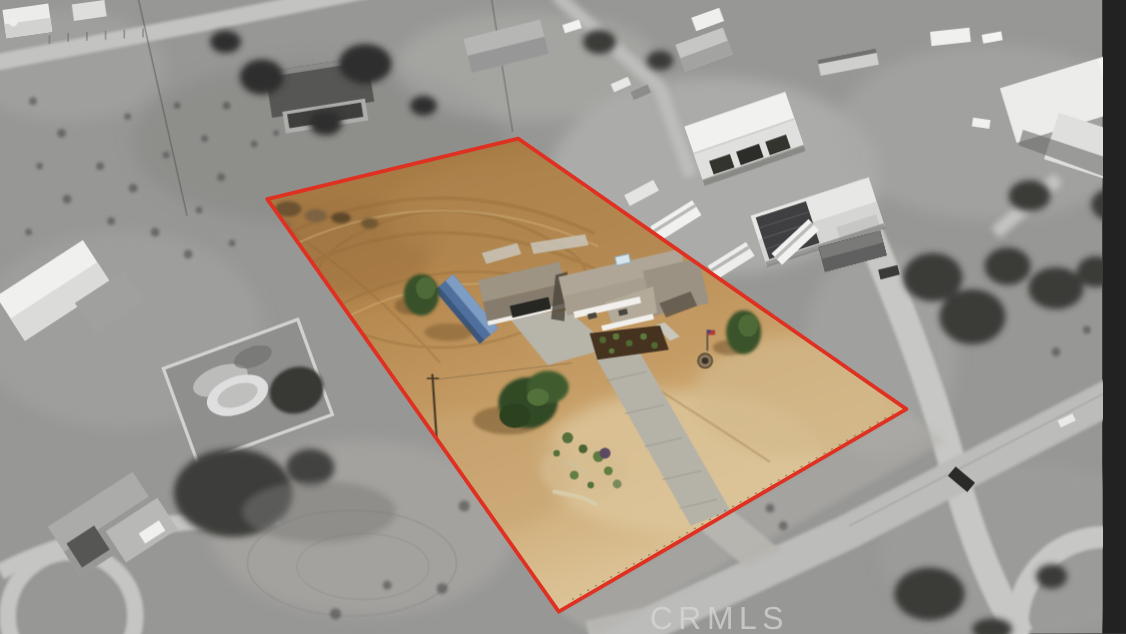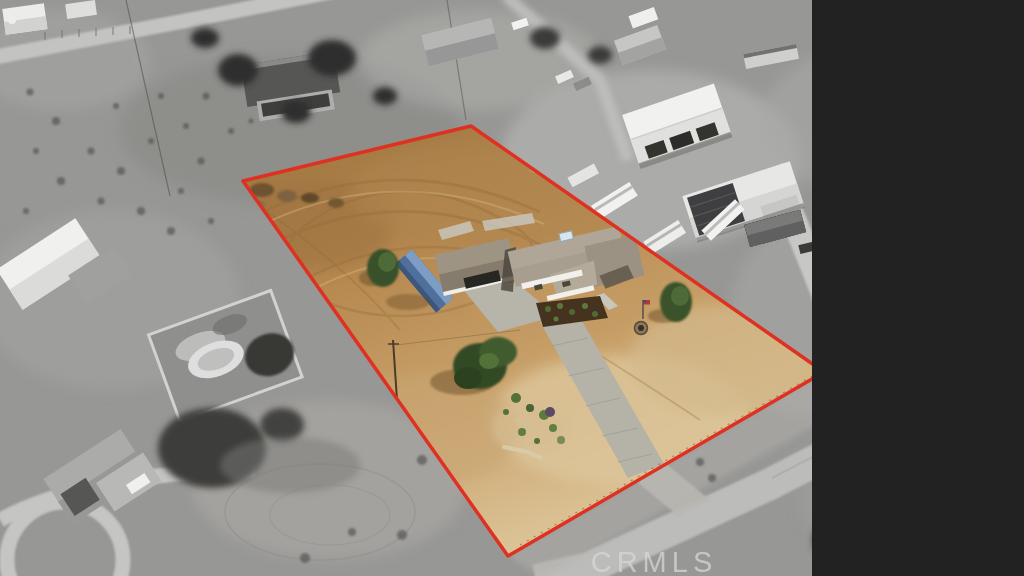--- a/index.html
+++ b/index.html
@@ -1,17 +1,17 @@
 <!DOCTYPE html>
 <html><head>
 <meta charset="utf-8">
 <style>
   html,body{margin:0;padding:0;background:#222;}
   .stage{
-    position:relative;width:812px;height:576px;overflow:hidden;
+    position:relative;width:1002px;height:576px;overflow:hidden;
     font-family:"Liberation Sans",sans-serif;
   }
   svg{display:block;}
   .watermark{
     font-family:"Liberation Sans",sans-serif;
     font-weight:400;
     letter-spacing:5px;
   }
 </style>
 </head>

